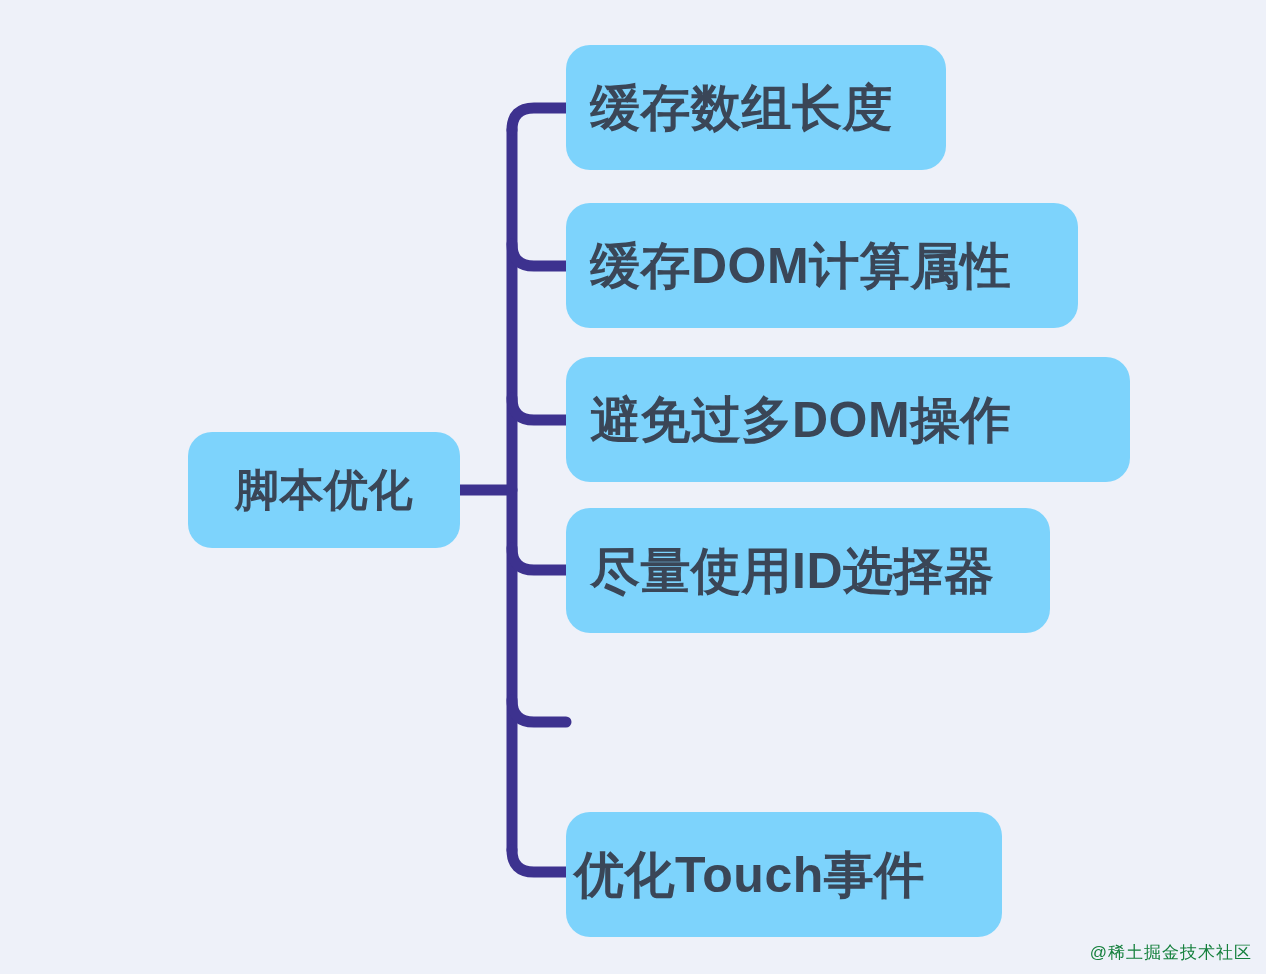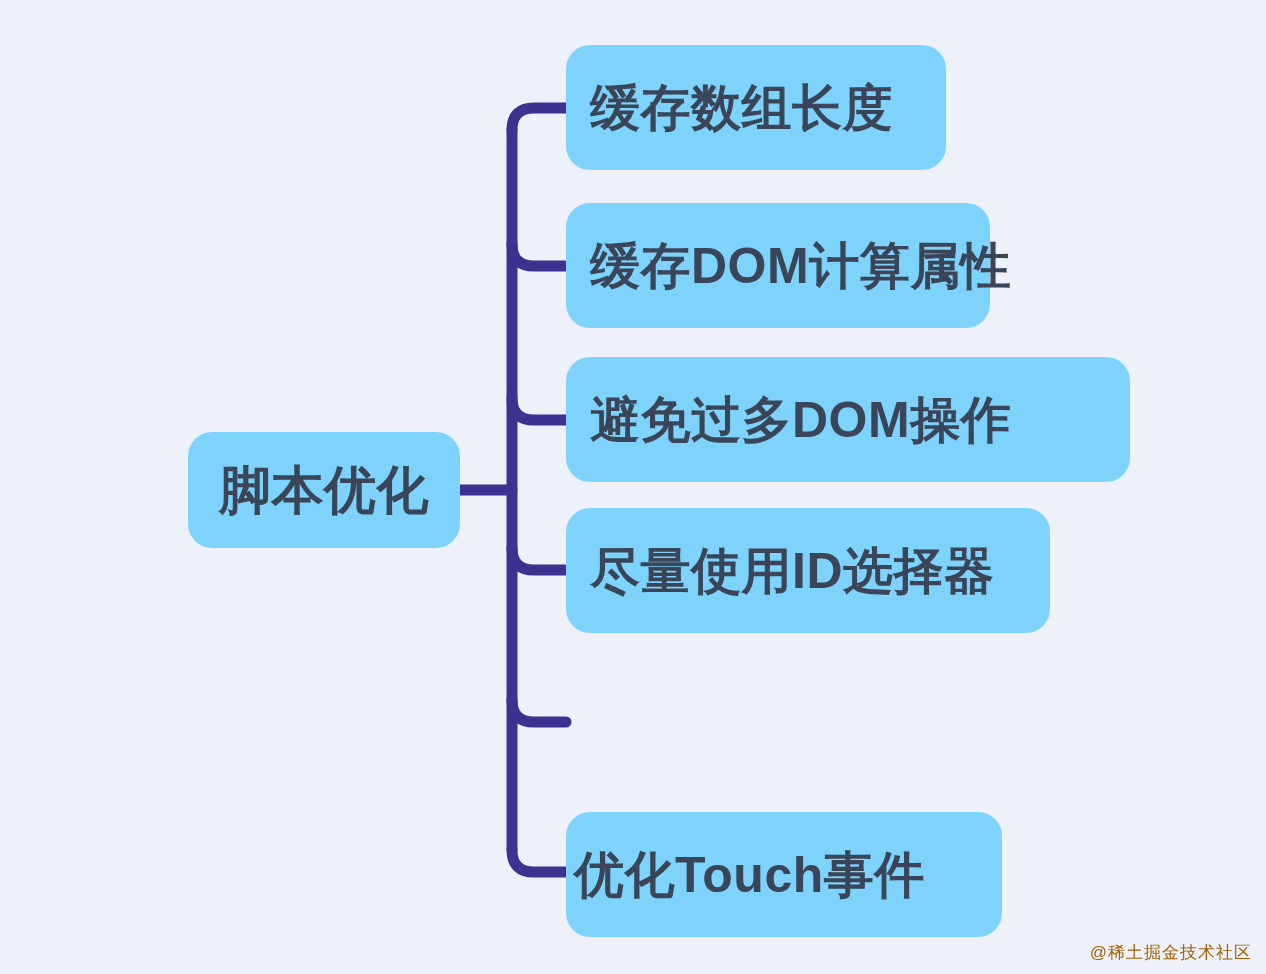--- a/index.html
+++ b/index.html
@@ -52,44 +52,44 @@
   .root-node {
     left: 188px;
     top: 432px;
     width: 272px;
     height: 116px;
     border-radius: 24px;
     justify-content: center;
     padding: 0 18px;
   }
   .root-node .node-label {
-    font-size: 52px;
+    font-size: 44px;
   }
 
   .child-node {
     height: 125px;
     border-radius: 24px;
   }
   .child-node .node-label {
     font-size: 50px;
   }
 
   .child-0 { left: 566px; top:  45px; width: 380px; }
-  .child-1 { left: 566px; top: 203px; width: 424px; }
+  .child-1 { left: 566px; top: 203px; width: 512px; }
   .child-2 { left: 566px; top: 357px; width: 564px; }
   .child-3 { left: 566px; top: 508px; width: 484px; }
   .child-4 { left: 566px; top: 660px; width: 496px; }
   .child-5 { left: 566px; top: 812px; width: 436px; padding-left: 8px; }
 
   
   #watermark {
     position: absolute;
     right: 14px;
     bottom: 10px;
-    color: #a16207;
+    color: #15803d;
     font-size: 17px;
     letter-spacing: 1px;
     user-select: none;
   }
 </style>
 </head>
 <body>
 
 <div id="mindmap">
 

